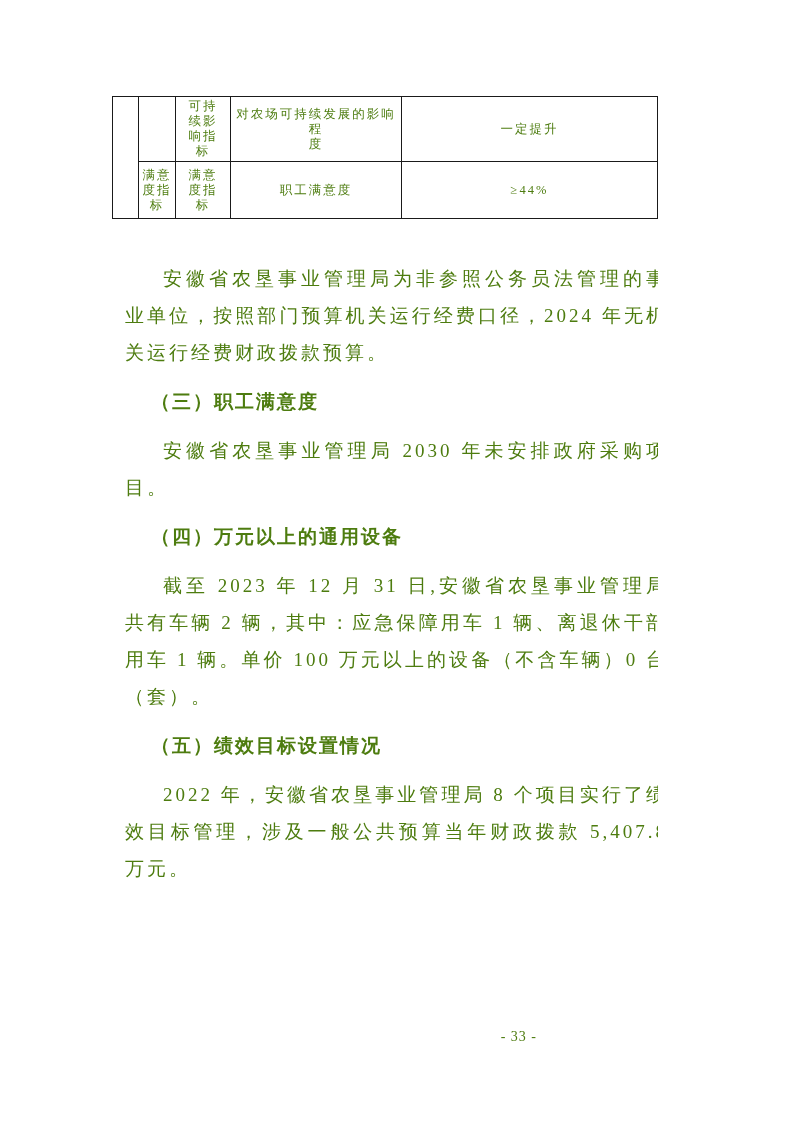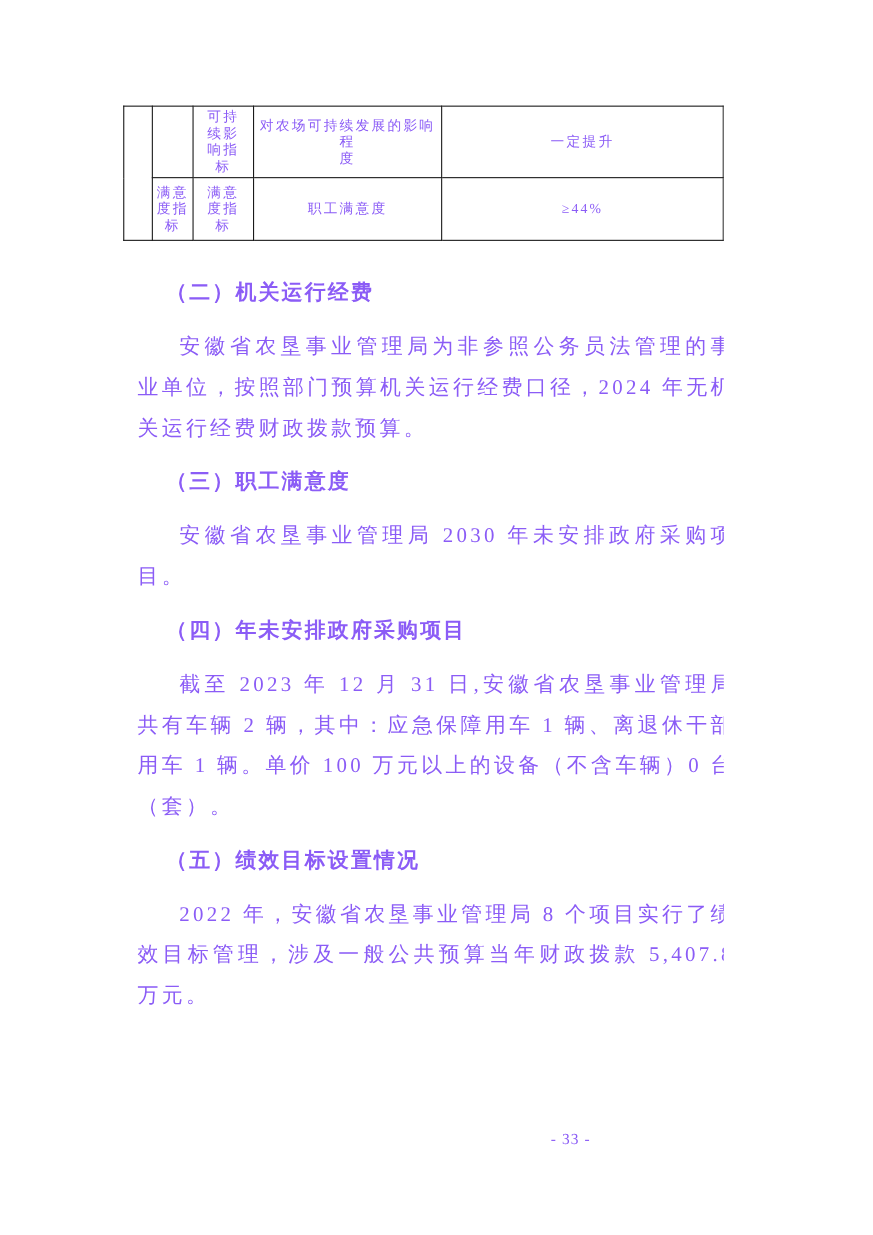--- a/index.html
+++ b/index.html
@@ -7,21 +7,21 @@
     padding: 0;
     background: #ffffff;
   }
   .page {
     position: relative;
     width: 658px;
     height: 1123px;
     background: #ffffff;
     overflow: hidden;
     font-family: "Liberation Serif", "DejaVu Serif", serif;
-    color: #8b5cf6;
+    color: #4d7c0f;
   }
 
   
   .indicator-table {
     position: absolute;
     left: 112px;
     top: 96px;
     border-collapse: collapse;
     table-layout: fixed;
   }
@@ -106,27 +106,26 @@
         <td>满意
 度指
 标</td>
         <td>职工满意度</td>
         <td>≥44%</td>
       </tr>
     </tbody>
   </table>
 
   <div class="text-block">
-    <h3 class="sec-heading">（二）机关运行经费</h3>
     <p class="body-para">安徽省农垦事业管理局为非参照公务员法管理的事业单位，按照部门预算机关运行经费口径，2024 年无机关运行经费财政拨款预算。</p>
 
     <h3 class="sec-heading">（三）职工满意度</h3>
     <p class="body-para">安徽省农垦事业管理局 2030 年未安排政府采购项目。</p>
 
-    <h3 class="sec-heading">（四）年未安排政府采购项目</h3>
+    <h3 class="sec-heading">（四）万元以上的通用设备</h3>
     <p class="body-para">截至 2023 年 12 月 31 日,安徽省农垦事业管理局共有车辆 2 辆，其中：应急保障用车 1 辆、离退休干部用车 1 辆。单价 100 万元以上的设备（不含车辆）0 台（套）。</p>
 
     <h3 class="sec-heading">（五）绩效目标设置情况</h3>
     <p class="body-para">2022 年，安徽省农垦事业管理局 8 个项目实行了绩效目标管理，涉及一般公共预算当年财政拨款 5,407.8 万元。</p>
   </div>
 
   <div class="page-number">- 33 -</div>
 
 </div>
 

